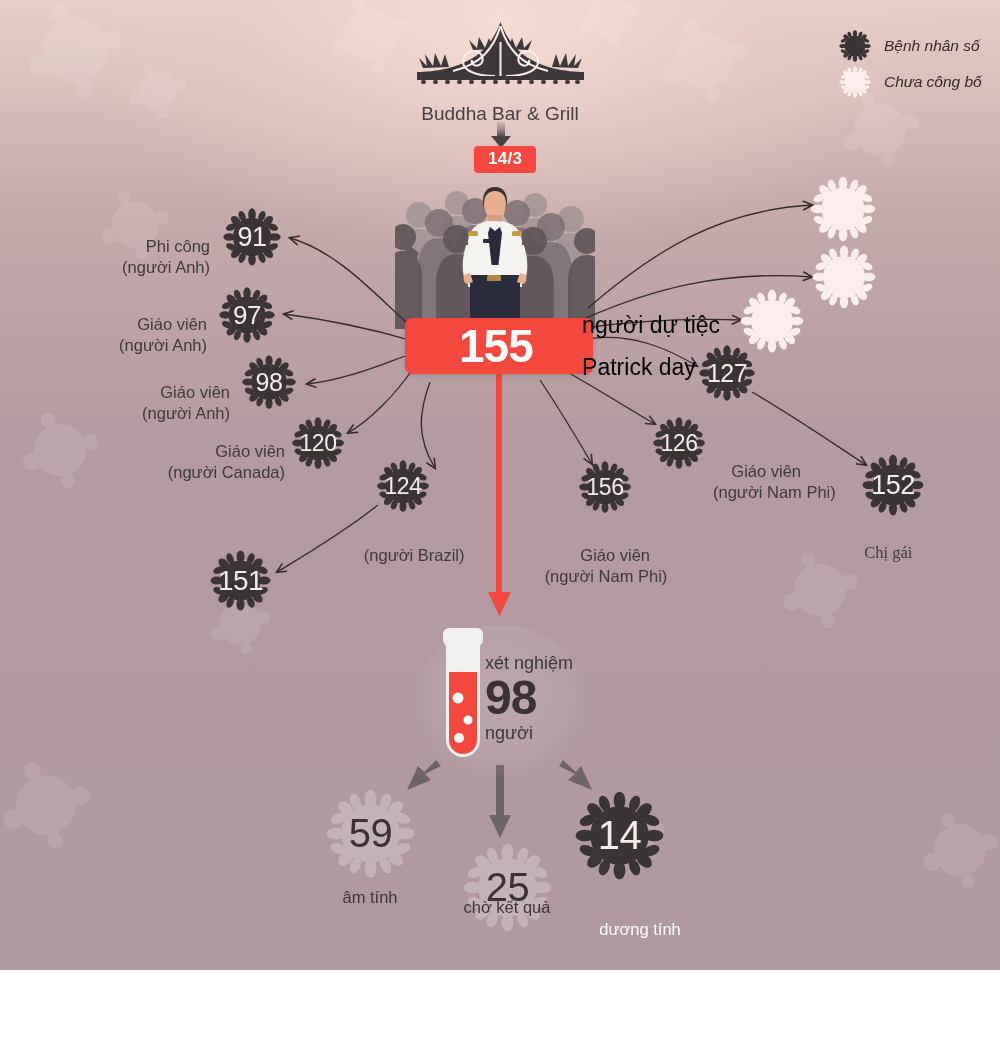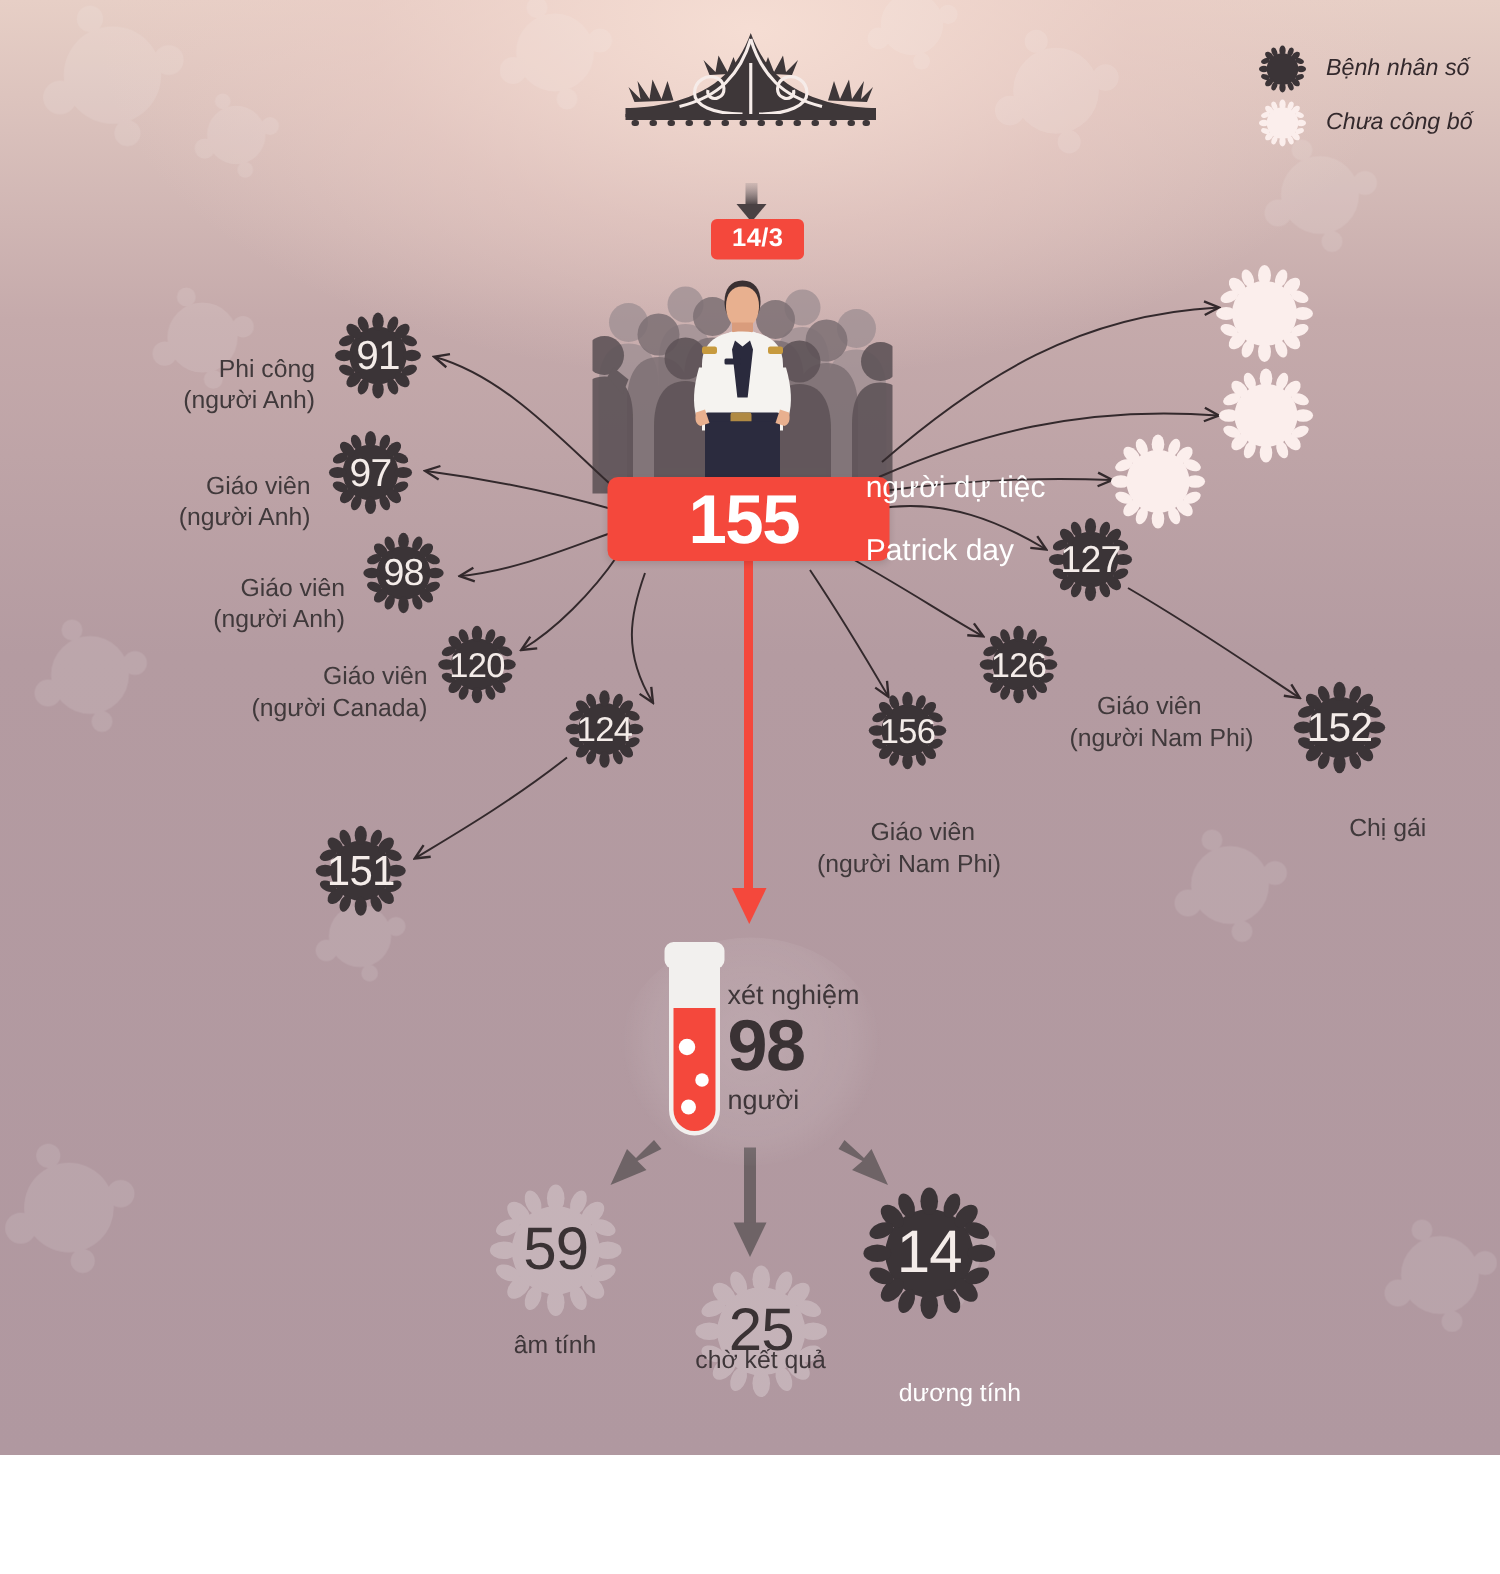--- a/index.html
+++ b/index.html
@@ -56,21 +56,21 @@
     border-radius:7px;
     display:flex; align-items:center;
     padding:0 16px 0 18px;
     box-shadow:0 2px 5px rgba(0,0,0,0.12);
   }
   .red-box .big {
     font-size:46px; font-weight:bold; color:#fff; letter-spacing:-1px;
     line-height:46px; margin-right:11px;margin-left:36px;
   }
   .red-box .sm {
-    font-size:20px; color:#ffffff; line-height:21px; white-space:pre;
+    font-size:23px; color:#000000; line-height:21px; white-space:pre;
   }
 
   .date-badge {
     position:absolute;
     background:#f4483c; color:#fff;
     font-size:17px; font-weight:bold;
     border-radius:4px;
     padding:3px 14px 4px;
     letter-spacing:0.3px;
   }
@@ -218,20 +218,21 @@
       <rect x="92" y="60" width="5" height="4" rx="2"></rect>
       <rect x="104" y="60" width="5" height="4" rx="2"></rect>
       <rect x="116" y="60" width="5" height="4" rx="2"></rect>
       <rect x="128" y="60" width="5" height="4" rx="2"></rect>
       <rect x="140" y="60" width="5" height="4" rx="2"></rect>
       <rect x="152" y="60" width="5" height="4" rx="2"></rect>
       <rect x="162" y="60" width="5" height="4" rx="2"></rect>
     </g>
   </svg>
 
+  <div id="brand-title">Buddha Bar &amp; Grill</div>
 
   <svg style="position:absolute;left:487px;top:122px;" width="28" height="28" viewBox="0 0 28 28">
     <defs>
       <linearGradient id="gArr" x1="0" y1="0" x2="0" y2="1">
         <stop offset="0%" stop-color="#8d8386" stop-opacity="0.25"></stop>
         <stop offset="100%" stop-color="#4a4143" stop-opacity="1"></stop>
       </linearGradient>
     </defs>
     <rect x="10" y="0" width="8" height="15" fill="url(#gArr)"></rect>
     <path d="M4 14 L24 14 L14 26 Z" fill="#4a4143"></path>
@@ -474,20 +475,23 @@
           <ellipse cx="11.6" cy="28.4" rx="1.8" ry="3" transform="rotate(22 11.6 28.4)"></ellipse>
           <ellipse cx="22.4" cy="28.4" rx="1.8" ry="3" transform="rotate(-22 22.4 28.4)"></ellipse>
           <ellipse cx="5.6" cy="11.6" rx="3" ry="1.8" transform="rotate(-22 5.6 11.6)"></ellipse>
           <ellipse cx="5.6" cy="22.4" rx="3" ry="1.8" transform="rotate(22 5.6 22.4)"></ellipse>
           <ellipse cx="28.4" cy="11.6" rx="3" ry="1.8" transform="rotate(22 28.4 11.6)"></ellipse>
           <ellipse cx="28.4" cy="22.4" rx="3" ry="1.8" transform="rotate(-22 28.4 22.4)"></ellipse>
         </g>
       </svg>
     <span class="num" style="font-size:23px;">124</span>
   </div>
+  <div class="lbl c" style="left:320px;top:524px;width:170px;">
+    <span>(người Brazil)</span>
+  </div>
 
   <div class="node" style="left:208px;top:548px;width:65px;height:65px;">
     <svg width="65" height="65" viewBox="0 0 34 34">
         <g fill="#3b3437">
           <circle cx="17" cy="17" r="10.5"></circle>
           <ellipse cx="17" cy="4.6" rx="2.1" ry="3.3"></ellipse>
           <ellipse cx="17" cy="29.4" rx="2.1" ry="3.3"></ellipse>
           <ellipse cx="4.6" cy="17" rx="3.3" ry="2.1"></ellipse>
           <ellipse cx="29.4" cy="17" rx="3.3" ry="2.1"></ellipse>
           <ellipse cx="8.2" cy="8.2" rx="2.1" ry="3.3" transform="rotate(-45 8.2 8.2)"></ellipse>
@@ -605,21 +609,21 @@
           <ellipse cx="11.6" cy="28.4" rx="1.8" ry="3" transform="rotate(22 11.6 28.4)"></ellipse>
           <ellipse cx="22.4" cy="28.4" rx="1.8" ry="3" transform="rotate(-22 22.4 28.4)"></ellipse>
           <ellipse cx="5.6" cy="11.6" rx="3" ry="1.8" transform="rotate(-22 5.6 11.6)"></ellipse>
           <ellipse cx="5.6" cy="22.4" rx="3" ry="1.8" transform="rotate(22 5.6 22.4)"></ellipse>
           <ellipse cx="28.4" cy="11.6" rx="3" ry="1.8" transform="rotate(22 28.4 11.6)"></ellipse>
           <ellipse cx="28.4" cy="22.4" rx="3" ry="1.8" transform="rotate(-22 28.4 22.4)"></ellipse>
         </g>
       </svg>
     <span class="num" style="font-size:27px;">152</span>
   </div>
-  <div class="lbl c" style="left:856px;top:521px;width:120px;">
+  <div class="lbl c" style="left:820px;top:521px;width:120px;font-family:Liberation Serif, serif;">
     <span>Chị gái</span>
   </div>
 
   <div class="node light" style="left:808px;top:174px;width:70px;height:70px;">
     <svg width="70" height="70" viewBox="0 0 34 34">
         <g fill="#fbeeec">
           <circle cx="17" cy="17" r="10.5"></circle>
           <ellipse cx="17" cy="4.6" rx="2.1" ry="3.3"></ellipse>
           <ellipse cx="17" cy="29.4" rx="2.1" ry="3.3"></ellipse>
           <ellipse cx="4.6" cy="17" rx="3.3" ry="2.1"></ellipse>

